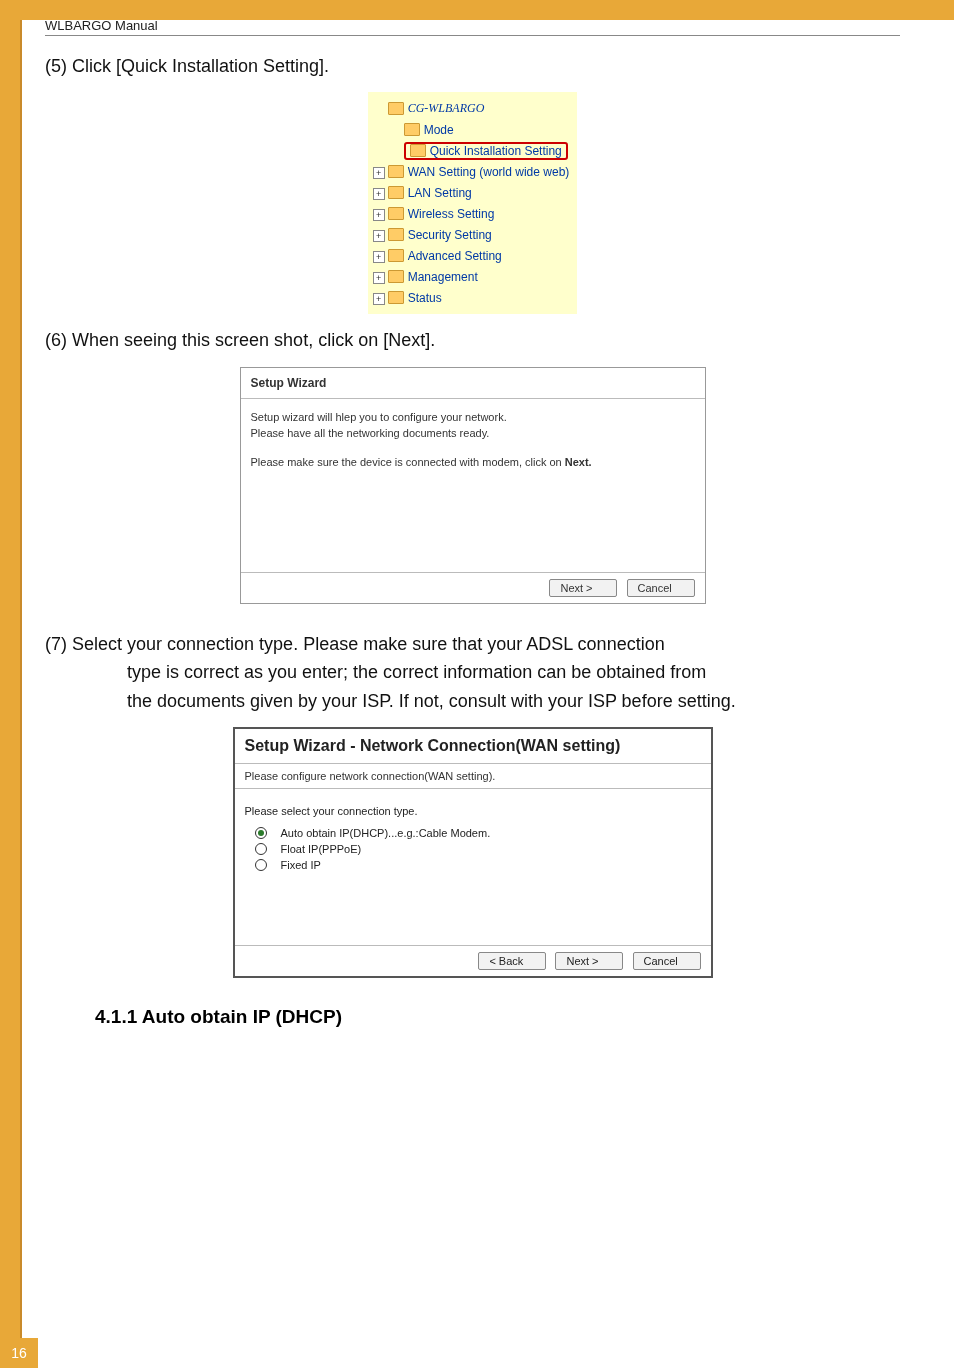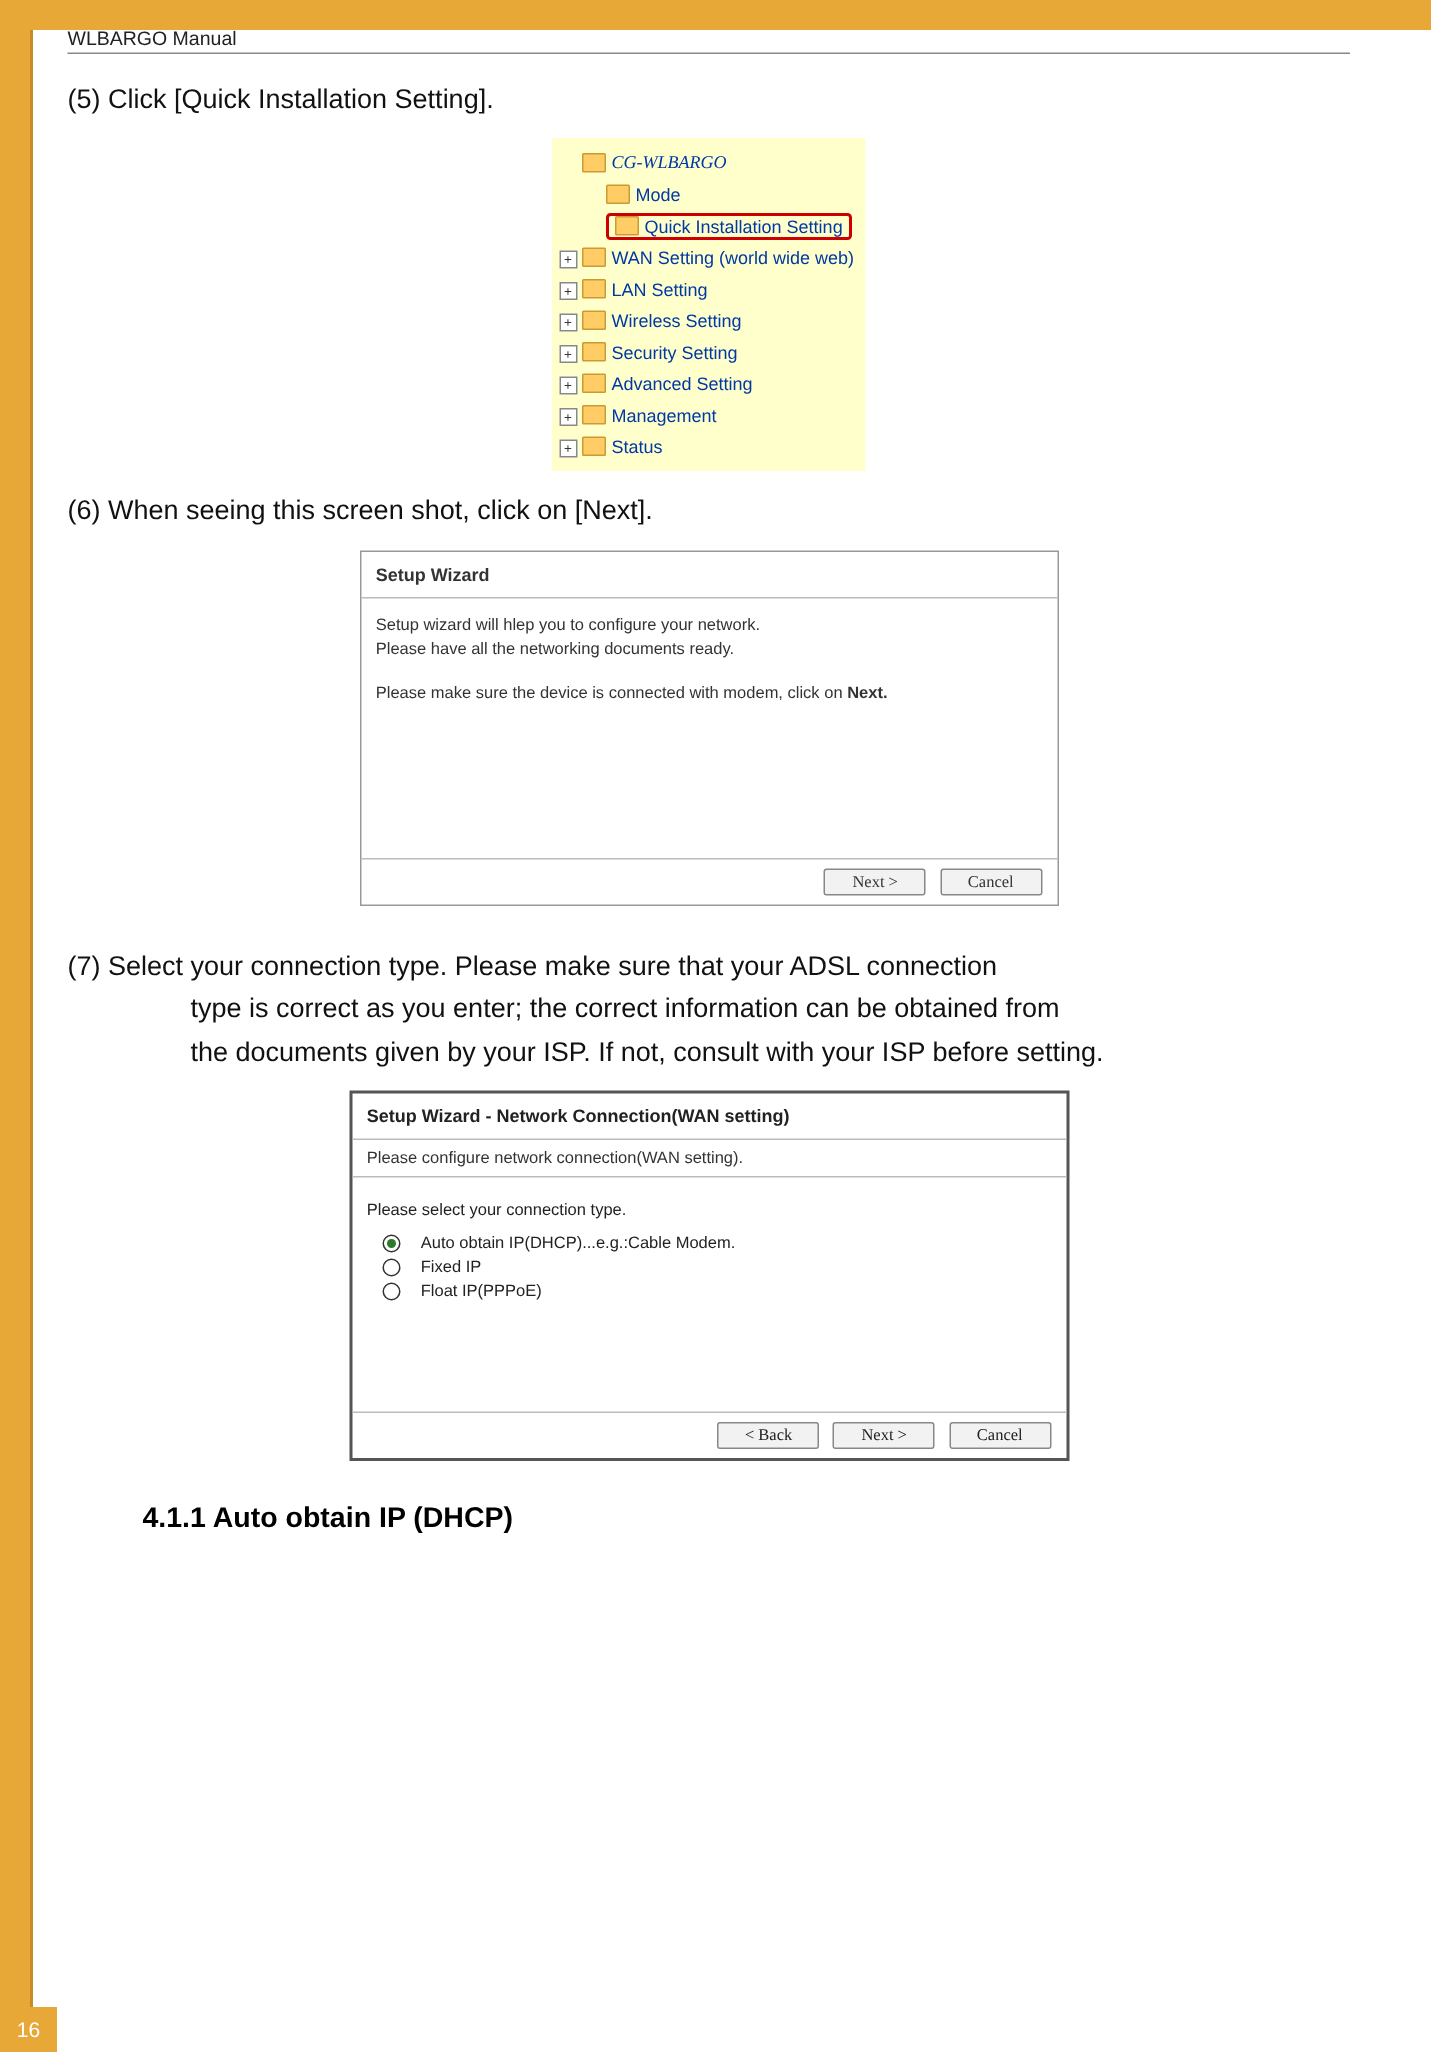--- a/index.html
+++ b/index.html
@@ -73,35 +73,35 @@
       text-align: left;
     }
     .wizard1 .title { font-weight: bold; padding: 8px 10px; font-size: 12px; }
     .wizard1 .divider { border-top:1px solid #bbb; }
     .wizard1 .body { padding: 10px 10px 90px 10px; line-height:1.5; }
     .wizard1 .body p { margin-bottom: 12px; }
     .wizard1 .footer { border-top:1px solid #bbb; padding:6px 10px; text-align:right; }
     .winbtn {
       display:inline-block; min-width:68px; padding:2px 10px;
       border:1px solid #888; background:#f2f2f2; font-size:11px;
-      text-align:center; margin-left:6px; border-radius:2px;font-family:Liberation Serif, serif;
+      text-align:left; margin-left:6px; border-radius:2px;
     }
 
     
     .wizard2 {
       width: 480px;
       margin: 10px auto 28px;
       border: 2px solid #555;
       background: #fff;
       font-family: Verdana, Arial, sans-serif;
       font-size: 11px;
       color: #222;
       text-align: left;
     }
-    .wizard2 .title { font-weight: bold; padding: 8px 10px; font-size: 12px; }
+    .wizard2 .title { font-weight: bold; padding: 8px 10px; font-size: 16px; }
     .wizard2 .divider { border-top:1px solid #bbb; }
     .wizard2 .sub { padding: 6px 10px; color:#333; }
     .wizard2 .body { padding: 16px 10px 70px 10px; }
     .wizard2 .body .prompt { margin-bottom: 10px; }
     .radio-row { display:flex; align-items:center; margin: 4px 0 4px 10px; }
     .radio { width:12px; height:12px; border:1px solid #333; border-radius:50%; margin-right:14px; display:inline-flex; align-items:center; justify-content:center; }
     .radio.selected::after { content:""; width:6px; height:6px; background:#2a7a2a; border-radius:50%; display:block; }
     .wizard2 .footer { border-top:1px solid #bbb; padding:6px 10px; text-align:right; }
 
     .subheading {
@@ -222,25 +222,25 @@
     <div class="sub">Please configure network connection(WAN setting).</div>
     <div class="divider"></div>
     <div class="body">
       <div class="prompt">Please select your connection type.</div>
       <div class="radio-row">
         <span class="radio selected"></span>
         <span>Auto obtain IP(DHCP)...e.g.:Cable Modem.</span>
       </div>
       <div class="radio-row">
         <span class="radio"></span>
-        <span>Fixed IP</span>
+        <span>Float IP(PPPoE)</span>
       </div>
       <div class="radio-row">
         <span class="radio"></span>
-        <span>Float IP(PPPoE)</span>
+        <span>Fixed IP</span>
       </div>
     </div>
     <div class="footer">
       <span class="winbtn">&lt; Back</span>
       <span class="winbtn">Next &gt;</span>
       <span class="winbtn">Cancel</span>
     </div>
   </div>
 
   <div class="subheading">4.1.1 Auto obtain IP (DHCP)</div>

